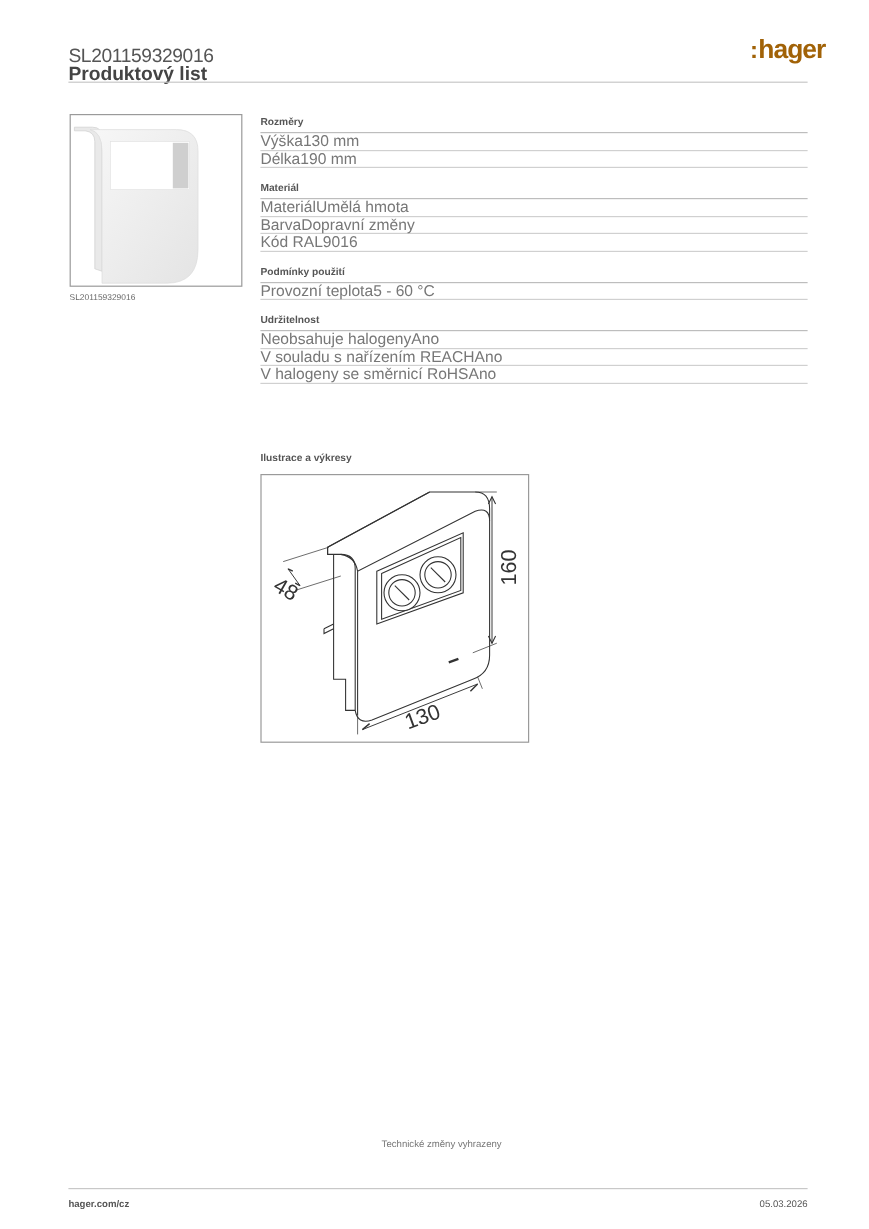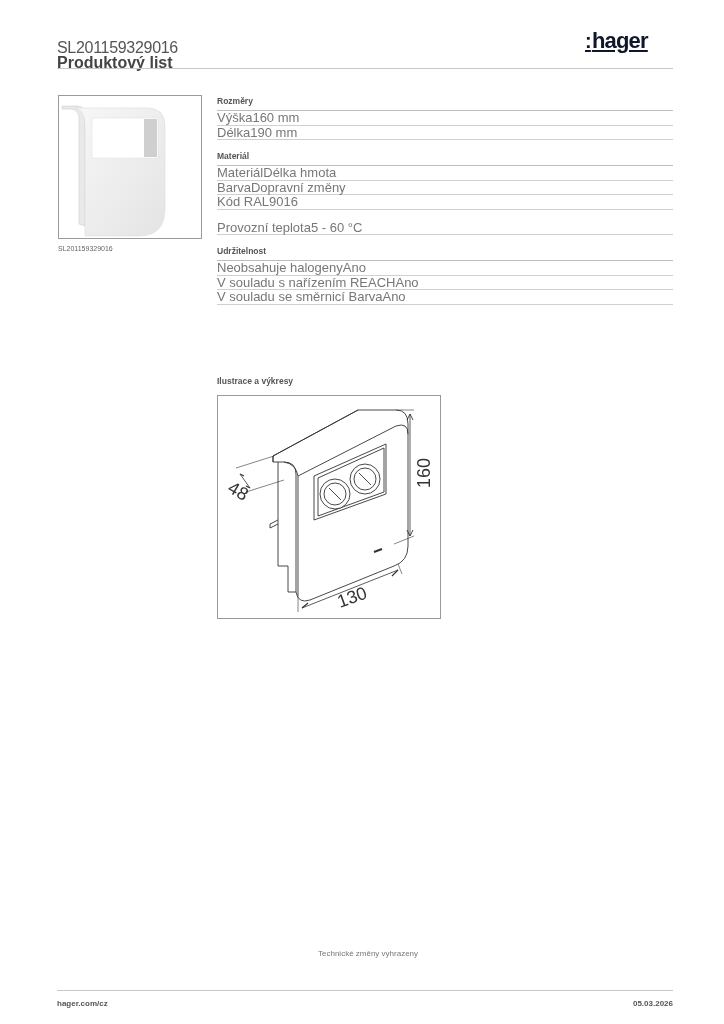--- a/index.html
+++ b/index.html
@@ -1,40 +1,40 @@
 <!DOCTYPE html>
 <html><head>
 <meta charset="utf-8">
 <style>
   html, body { margin: 0; padding: 0; background: #ffffff; }
   body { width: 724px; height: 1024px; position: relative; overflow: hidden;
          font-family: "Liberation Sans", sans-serif; color: #555; }
 
   .header-title { position: absolute; left: 57px; top: 22px; font-size: 16px; font-weight: bold; color: #444; margin-top: 32px; }
   .header-sub { position: absolute; left: 57px; top: 39px; font-size: 16px; color: #555; letter-spacing: -0.3px; }
-  .logo { position: absolute; left: 585px; top: 28px; font-size: 22px; font-weight: bold; color: #0f172a; letter-spacing: -0.8px; text-decoration: underline; }
+  .logo { position: absolute; left: 625px; top: 28px; font-size: 22px; font-weight: bold; color: #a16207; letter-spacing: -0.8px; }
   .logo .dots { font-size: 20px; margin-right: 1px; }
   .header-rule { position: absolute; left: 57px; top: 68px; width: 616px; height: 1px; background: #c8c8c8; }
 
   .product-box { position: absolute; left: 58px; top: 95px; width: 142px; height: 142px; border: 1px solid #9a9a9a; background: #fff; }
   .product-caption { position: absolute; left: 58px; top: 245px; font-size: 7px; color: #666; }
 
   .specs { position: absolute; left: 217px; top: 96px; width: 456px; }
   .specs-title { font-size: 8.5px; font-weight: bold; color: #555; height: 12px; margin-bottom: 13px; }
   .group-title { font-size: 8.5px; font-weight: bold; color: #555; height: 12px; border-bottom: 1.5px solid #bdbdbd; padding-bottom: 2px; }
   .row { display: flex; justify-content: flex-start; font-size: 13px; color: #777; height: 13.5px; line-height: 13.5px; border-bottom: 1px solid #d0d0d0; }
   .group { margin-bottom: 11px; }
 
   .illus-title { position: absolute; left: 217px; top: 376px; font-size: 8.5px; font-weight: bold; color: #555; }
   .drawing-box { position: absolute; left: 217px; top: 395px; width: 222px; height: 222px; border: 1px solid #9a9a9a; background: #fff; }
 
   .footer-rule { position: absolute; left: 57px; top: 990px; width: 616px; height: 1px; background: #c8c8c8; }
   .footer-left { position: absolute; left: 57px; top: 999px; font-size: 8px; font-weight: bold; color: #555; }
   .footer-mid { position: absolute; left: 318px; top: 949px; font-size: 8px; color: #777; }
-  .footer-right { position: absolute; right: 51px; top: 999px; font-size: 8px; font-weight: bold; color: #555; text-align: center; }
+  .footer-right { position: absolute; right: 51px; top: 999px; font-size: 8px; font-weight: normal; color: #555; text-align: center; }
 </style>
 </head>
 <body>
 
 <div class="header-title">Produktový list</div>
 <div class="header-sub">SL201159329016</div>
 <div class="logo"><span class="dots">:</span><span>hager</span></div>
 <div class="header-rule"></div>
 
 <div class="product-box">
@@ -52,63 +52,64 @@
   </svg>
 </div>
 <div class="product-caption">SL201159329016</div>
 
 <div class="specs">
 
   <div class="group">
     <div class="group-title">Rozměry</div>
     <div class="row">
         <span>Výška</span>
-        <span>160 mm</span>
+        <span>130 mm</span>
       </div>
     <div class="row">
         <span>Délka</span>
         <span>190 mm</span>
       </div>
   </div>
 
   <div class="group">
     <div class="group-title">Materiál</div>
     <div class="row">
         <span>Materiál</span>
-        <span>Délka hmota</span>
+        <span>Umělá hmota</span>
       </div>
     <div class="row">
         <span>Barva</span>
         <span>Dopravní změny</span>
       </div>
     <div class="row">
         <span>Kód RAL</span>
         <span>9016</span>
       </div>
   </div>
 
   <div class="group">
+    <div class="group-title">Podmínky použití</div>
     <div class="row">
         <span>Provozní teplota</span>
         <span>5 - 60 °C</span>
       </div>
   </div>
 
   <div class="group">
     <div class="group-title">Udržitelnost</div>
     <div class="row">
         <span>Neobsahuje halogeny</span>
         <span>Ano</span>
       </div>
     <div class="row">
         <span>V souladu s nařízením REACH</span>
         <span>Ano</span>
       </div>
     <div class="row">
-        <span>V souladu se směrnicí Barva</span>
+        <span>V halogeny se směrnicí RoHS</span>
         <span>Ano</span>
       </div>
   </div>
 </div>
 
 <div class="illus-title">Ilustrace a výkresy</div>
 <div class="drawing-box">
   <svg width="222" height="222" viewBox="0 0 222 222" fill="none" stroke="#333" stroke-width="0.9">
 
     <path d="M55 60 L140 14 L178 14 Q190 14 190 28 L190 150 Q190 165 176 170 L92 204 Q80 208 78 196 L78 78 Q78 66 66 66 L55 66 Z" fill="#fff"></path>

